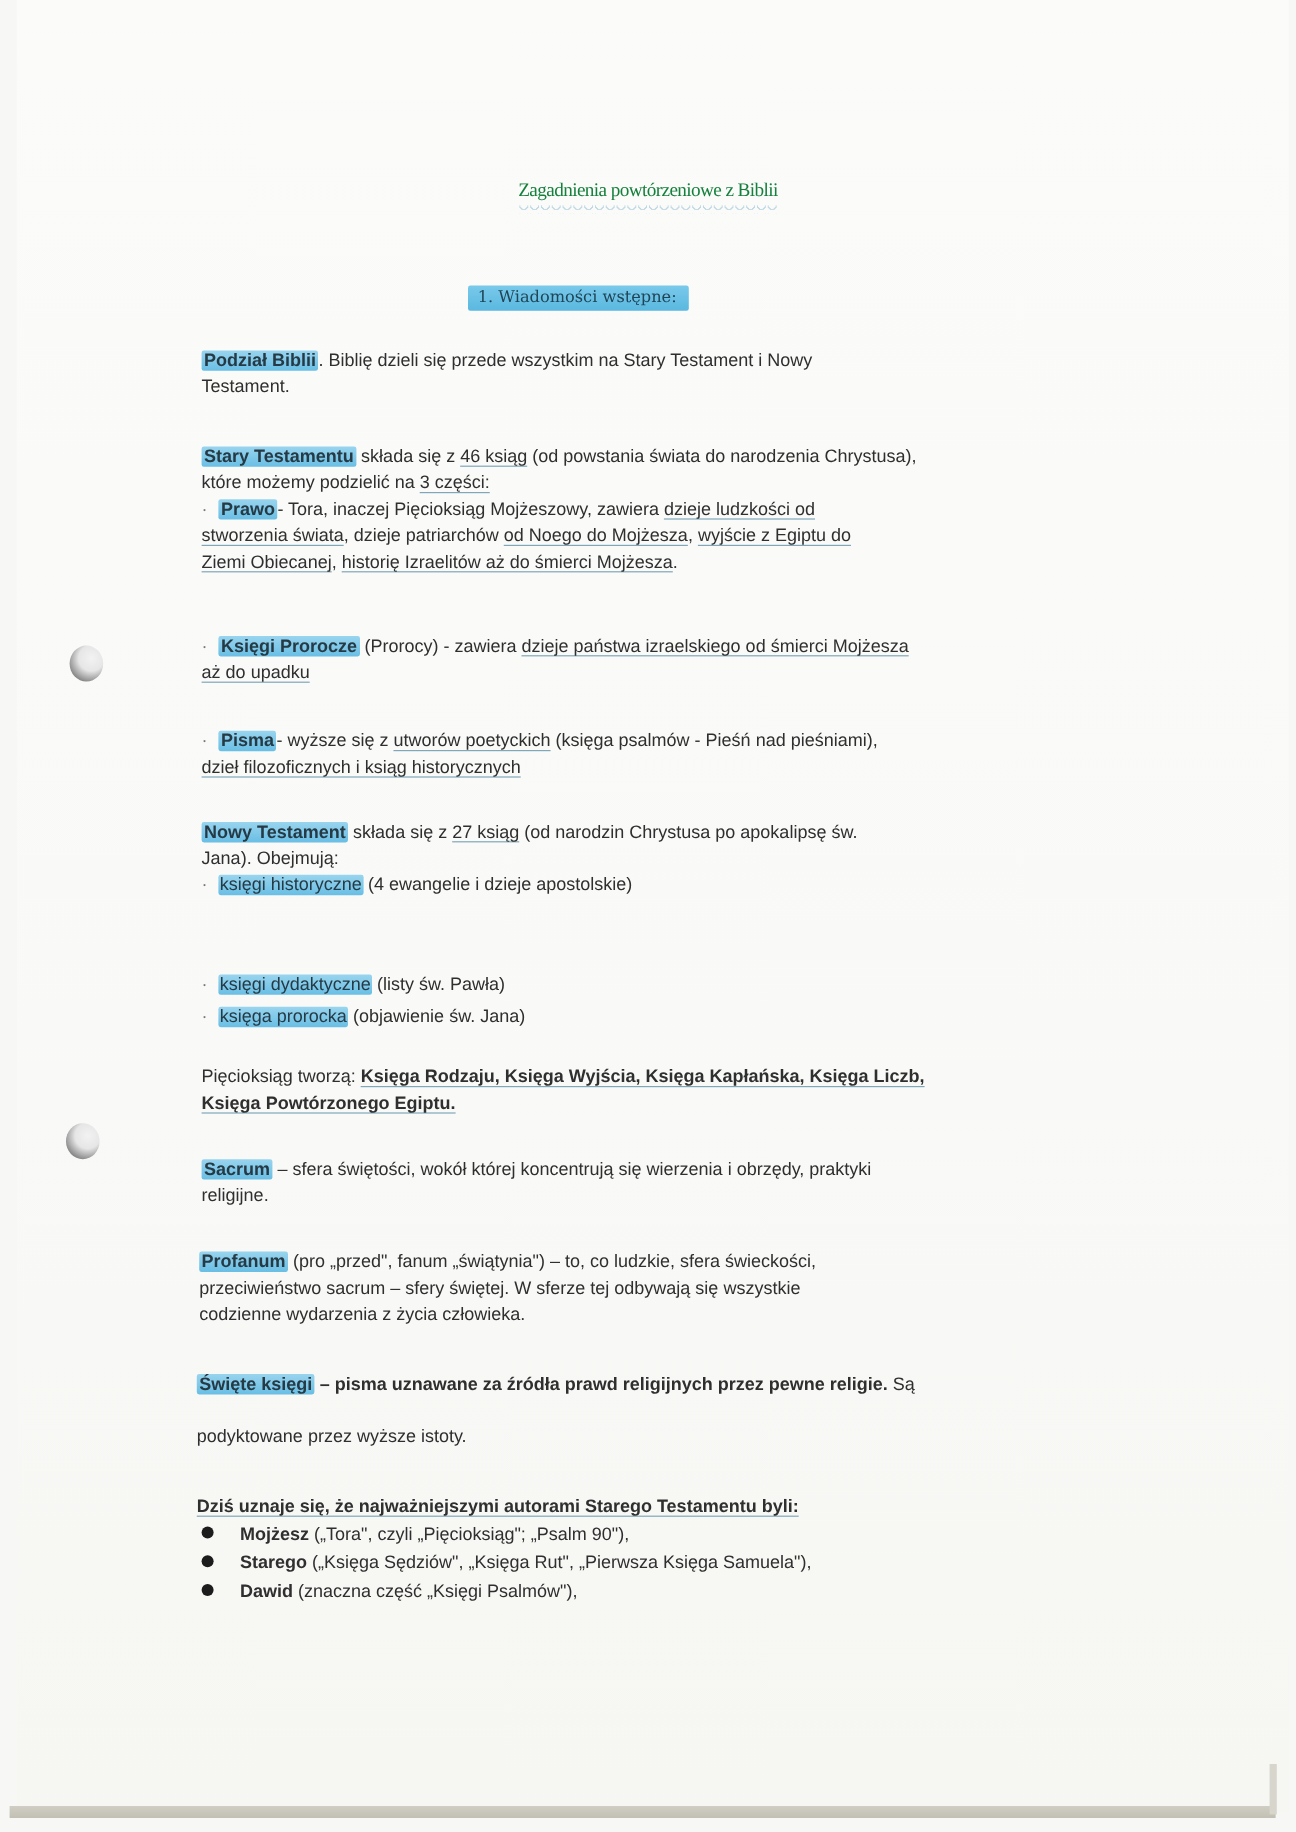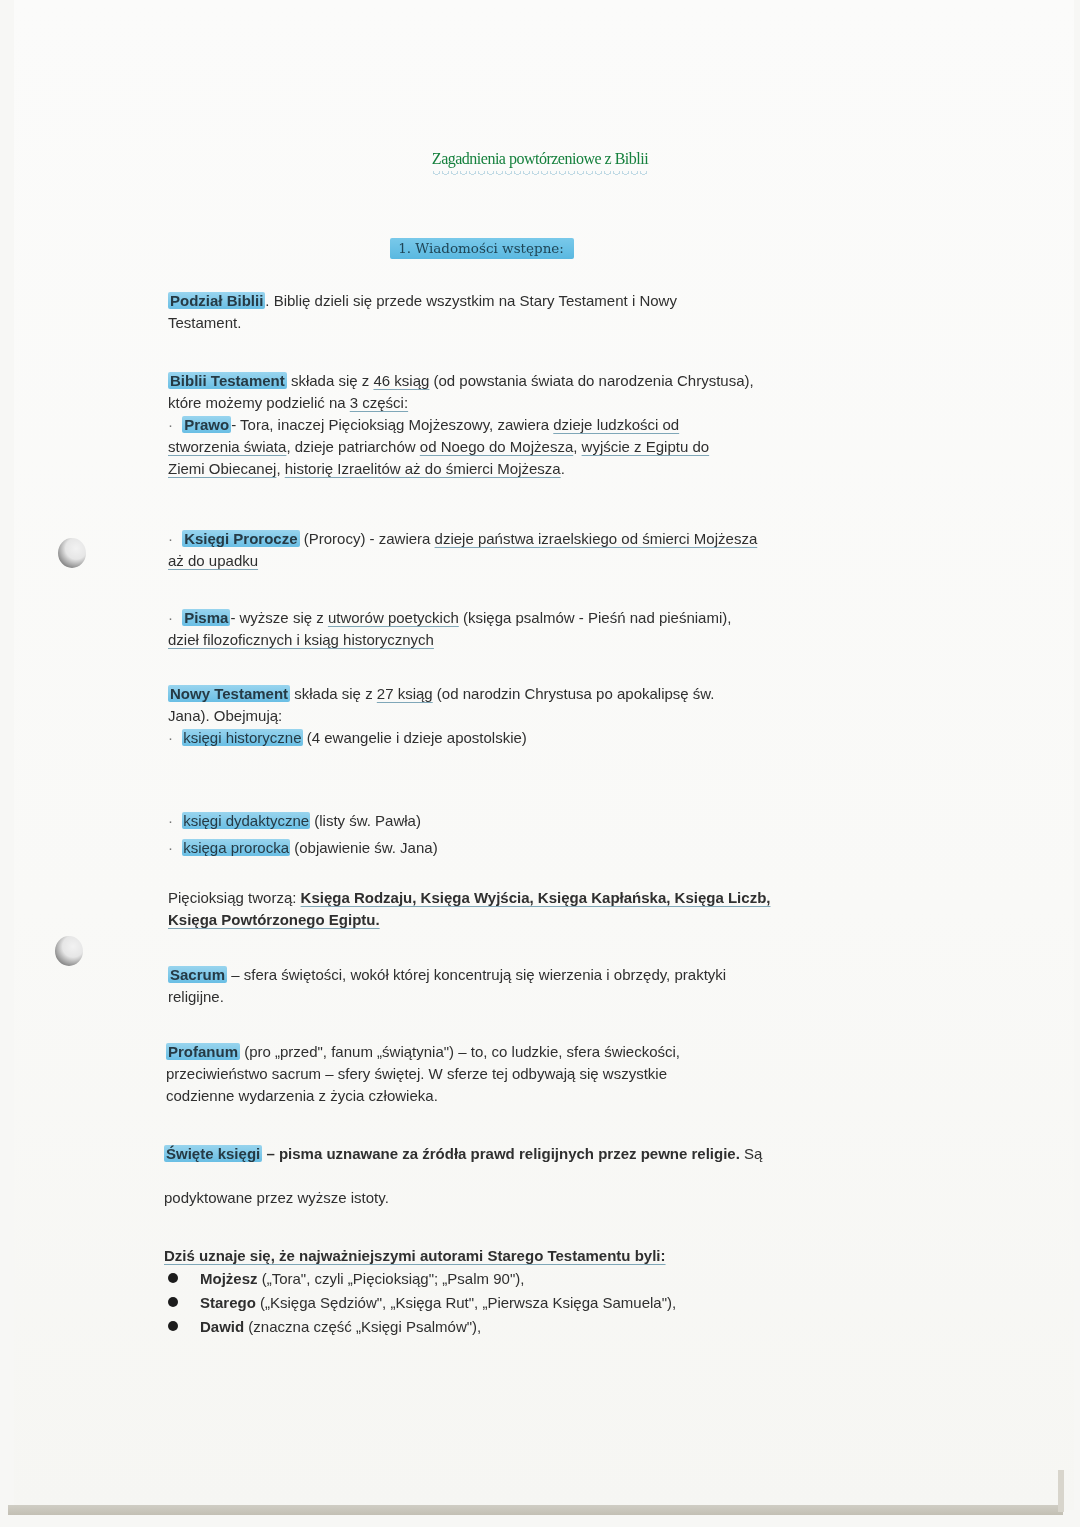--- a/index.html
+++ b/index.html
@@ -77,21 +77,21 @@
 <div class="subtitle-wrap">
   <span class="subtitle">1. Wiadomości wstępne:</span>
 </div>
 
 <div class="para" style="top:290px;">
   <span class="hl">Podział Biblii</span><span>. Biblię dzieli się przede wszystkim na Stary Testament i Nowy</span><br>
   <span>Testament.</span>
 </div>
 
 <div class="para" style="top:370px;">
-  <span class="hl">Biblii Testament</span><span> składa się z </span><span class="ul">46 ksiąg</span><span> (od powstania świata do narodzenia Chrystusa),</span><br>
+  <span class="hl">Stary Testamentu</span><span> składa się z </span><span class="ul">46 ksiąg</span><span> (od powstania świata do narodzenia Chrystusa),</span><br>
   <span>które możemy podzielić na </span><span class="ul">3 części:</span><br>
   <span class="bullet-dot">·</span> <span class="hl">Prawo</span><span>- Tora, inaczej Pięcioksiąg Mojżeszowy, zawiera </span><span class="ul">dzieje ludzkości od</span><br>
   <span class="ul">stworzenia świata</span><span>, dzieje patriarchów </span><span class="ul">od Noego do Mojżesza</span><span>, </span><span class="ul">wyjście z Egiptu do</span><br>
   <span class="ul">Ziemi Obiecanej</span><span>, </span><span class="ul">historię Izraelitów aż do śmierci Mojżesza</span><span>.</span>
 </div>
 
 <div class="para" style="top:528px;">
   <span class="bullet-dot">·</span> <span class="hl">Księgi Prorocze</span><span> (Prorocy) - zawiera </span><span class="ul">dzieje państwa izraelskiego od śmierci Mojżesza</span><br>
   <span class="ul">aż do upadku</span>
 </div>

